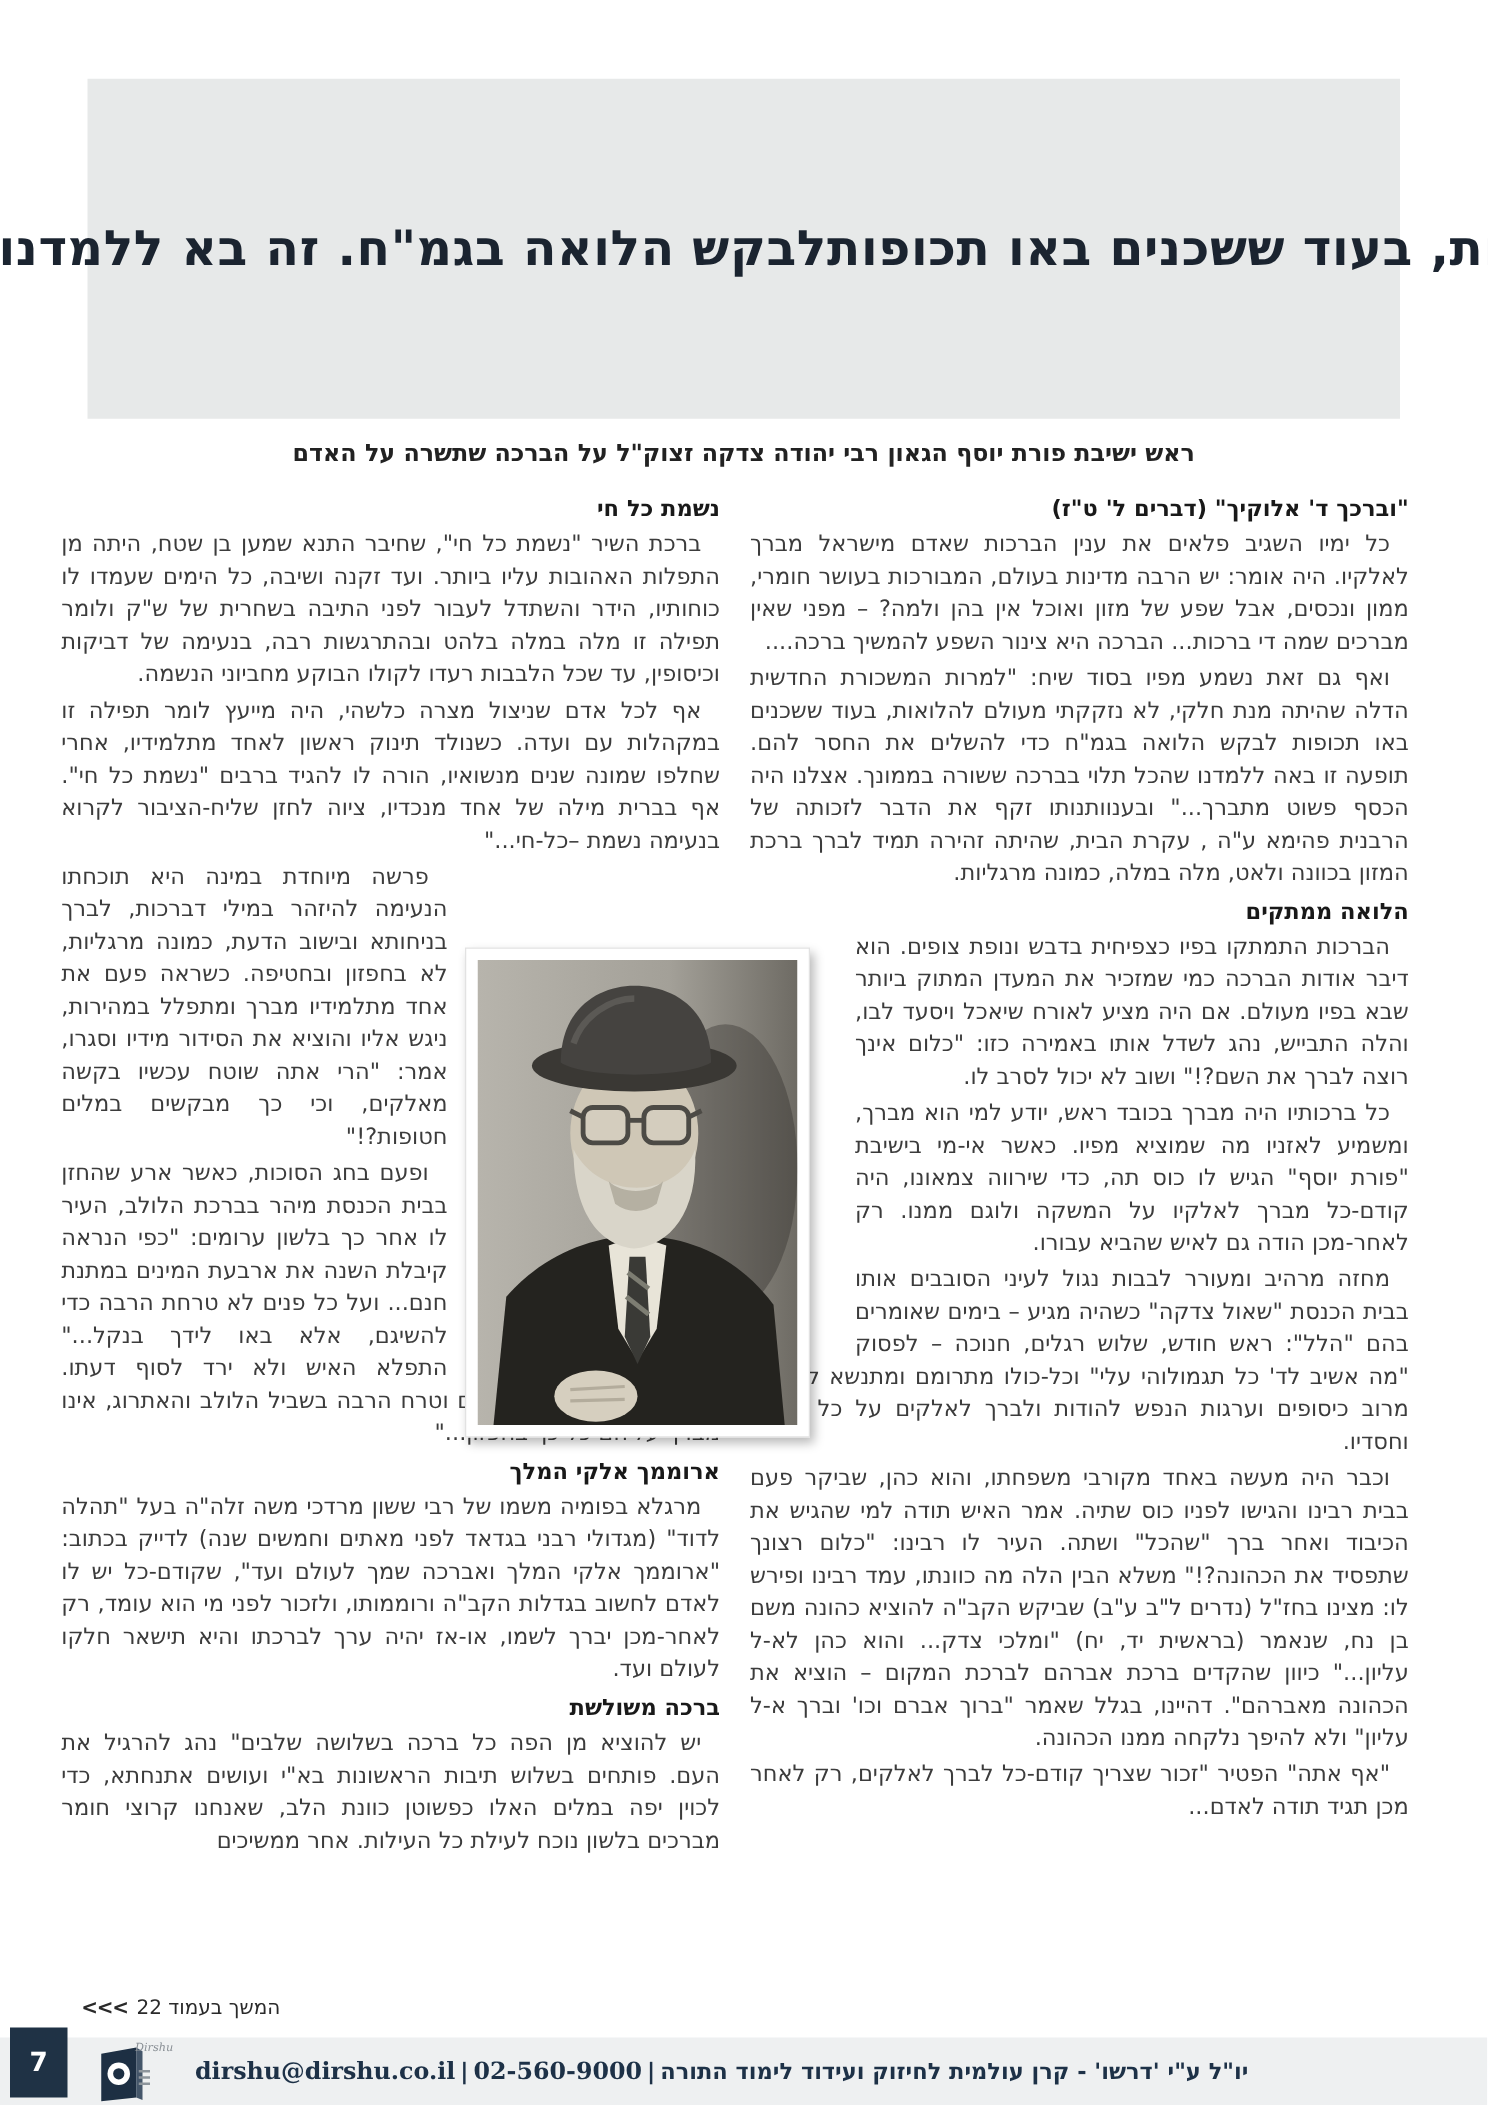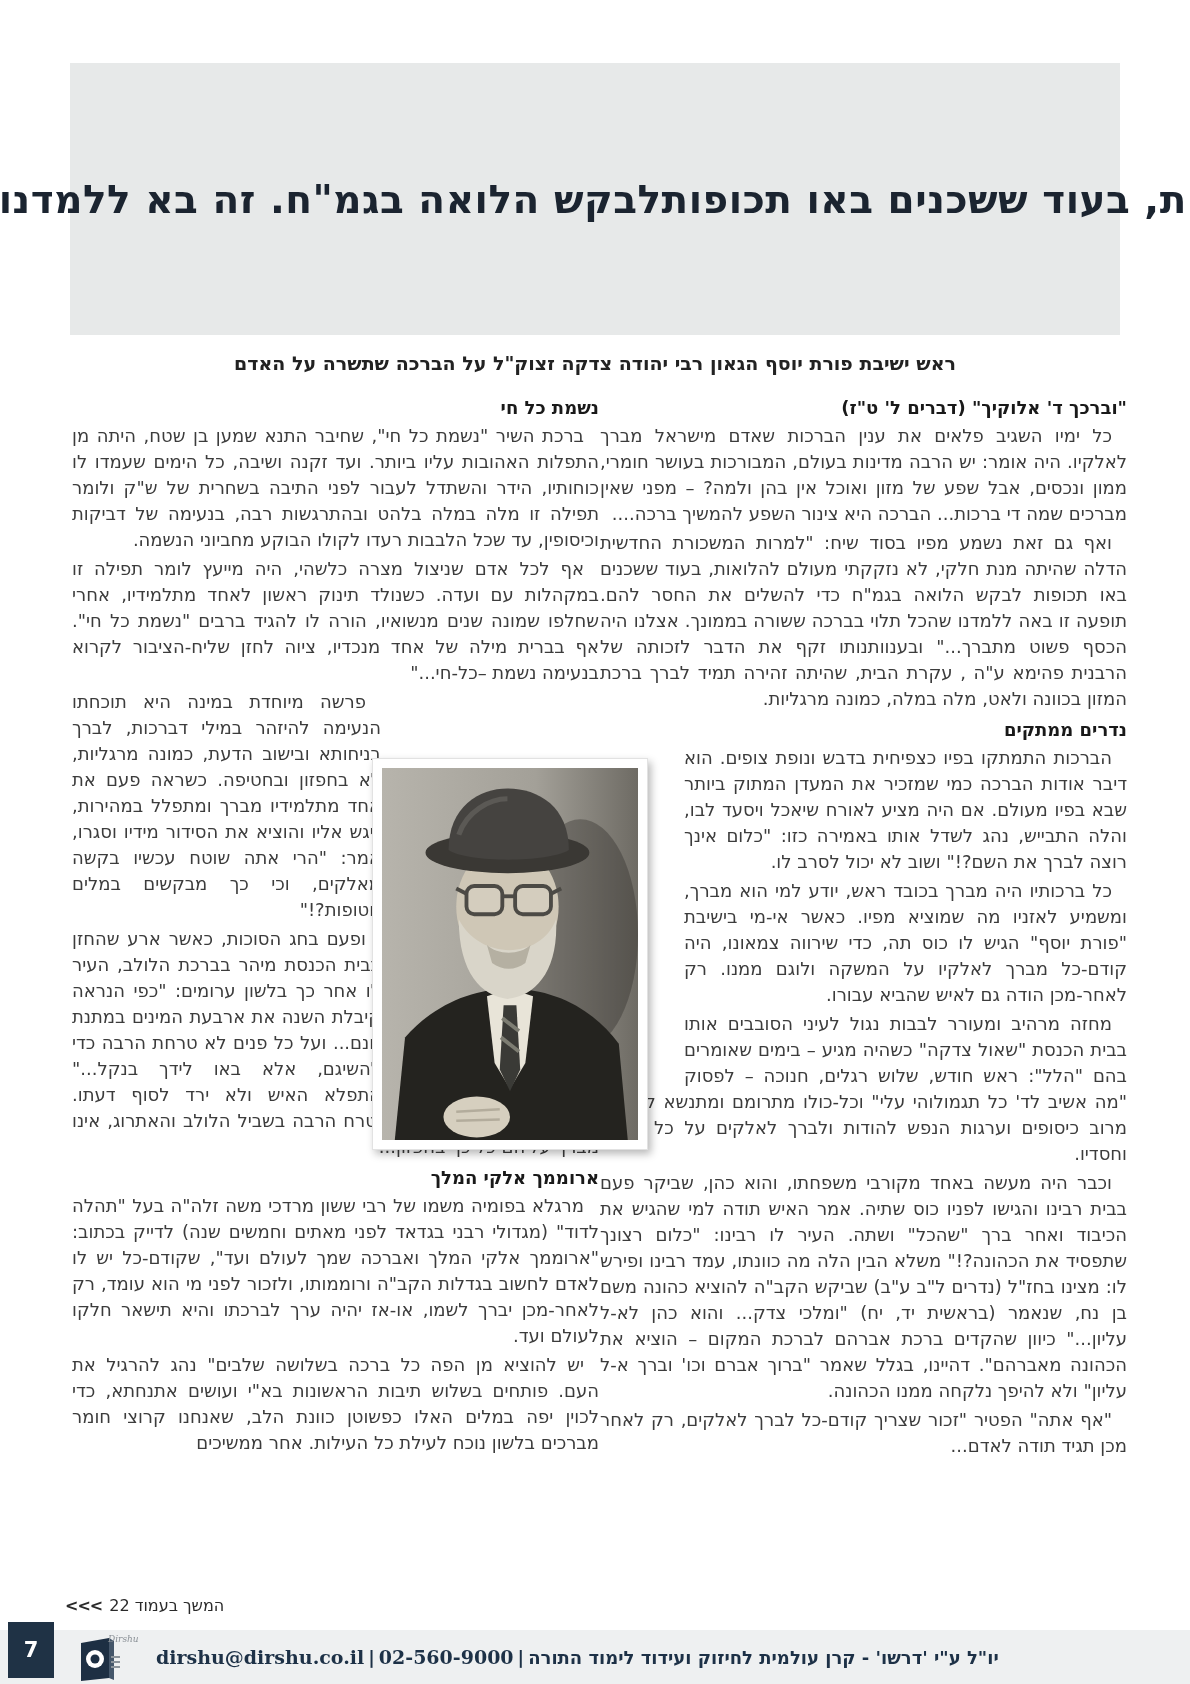--- a/index.html
+++ b/index.html
@@ -14,21 +14,21 @@
     text-align:center;white-space:nowrap;letter-spacing:.5px;}
 
   
   .subtitle{position:absolute;left:0;top:352px;width:100%;text-align:center;direction:rtl;
     font-size:19px;font-weight:bold;color:#222;}
 
   
   .col{position:absolute;top:390px;width:527px;max-height:1202px;overflow:hidden;
     direction:rtl;text-align:justify;font-size:18px;line-height:26px;color:#3c3c3c;}
   .col-right{right:63px;}
-  .col-left{left:72px;}
+  .col-left{left:49px;}
   .col p{margin:0 0 3px 0;text-indent:15px;}
   .col .bhead{font-weight:bold;color:#191919;margin:5px 0 2px 0;}
   .spacer-right-col{float:left;width:84px;height:336px;}
   .spacer-left-col{float:right;width:218px;height:400px;}
 
   
   .photo{position:absolute;left:372px;top:758px;width:276px;height:392px;background:#fff;
     box-sizing:border-box;padding:9px;border:1px solid #e2e2e2;
     box-shadow:3px 4px 8px rgba(0,0,0,.28);}
   .photo svg{width:100%;height:100%;display:block;}
@@ -64,38 +64,39 @@
     <div class="qline">לבקש הלואה בגמ"ח. זה בא ללמדנו שהכל תלוי</div>
     <div class="qline">בברכה ששורה בממונך. אצלנו היה הכסף פשוט מתברך...</div>
   </div>
 
   <div class="subtitle">ראש ישיבת פורת יוסף הגאון רבי יהודה צדקה זצוק"ל על הברכה שתשרה על האדם</div>
 
   <div class="col col-right">
     <div class="bhead">"וברכך ד' אלוקיך" (דברים ל' ט"ז)</div>
     <p>כל ימיו השגיב פלאים את ענין הברכות שאדם מישראל מברך לאלקיו. היה אומר: יש הרבה מדינות בעולם, המבורכות בעושר חומרי, ממון ונכסים, אבל שפע של מזון ואוכל אין בהן ולמה? – מפני שאין מברכים שמה די ברכות... הברכה היא צינור השפע להמשיך ברכה....</p>
     <p>ואף גם זאת נשמע מפיו בסוד שיח: "למרות המשכורת החדשית הדלה שהיתה מנת חלקי, לא נזקקתי מעולם להלואות, בעוד ששכנים באו תכופות לבקש הלואה בגמ"ח כדי להשלים את החסר להם. תופעה זו באה ללמדנו שהכל תלוי בברכה ששורה בממונך. אצלנו היה הכסף פשוט מתברך..." ובענוותנותו זקף את הדבר לזכותה של הרבנית פהימא ע"ה , עקרת הבית, שהיתה זהירה תמיד לברך ברכת המזון בכוונה ולאט, מלה במלה, כמונה מרגליות.</p>
-    <div class="bhead">נדרים ממתקים</div>
+    <div class="bhead">הלואה ממתקים</div>
     <div class="spacer-right-col"></div>
     <p>הברכות התמתקו בפיו כצפיחית בדבש ונופת צופים. הוא דיבר אודות הברכה כמי שמזכיר את המעדן המתוק ביותר שבא בפיו מעולם. אם היה מציע לאורח שיאכל ויסעד לבו, והלה התבייש, נהג לשדל אותו באמירה כזו: "כלום אינך רוצה לברך את השם?!" ושוב לא יכול לסרב לו.</p>
     <p>כל ברכותיו היה מברך בכובד ראש, יודע למי הוא מברך, ומשמיע לאזניו מה שמוציא מפיו. כאשר אי-מי בישיבת "פורת יוסף" הגיש לו כוס תה, כדי שירווה צמאונו, היה קודם-כל מברך לאלקיו על המשקה ולוגם ממנו. רק לאחר-מכן הודה גם לאיש שהביא עבורו.</p>
     <p>מחזה מרהיב ומעורר לבבות נגול לעיני הסובבים אותו בבית הכנסת "שאול צדקה" כשהיה מגיע – בימים שאומרים בהם "הלל": ראש חודש, שלוש רגלים, חנוכה – לפסוק "מה אשיב לד' כל תגמולוהי עלי" וכל-כולו מתרומם ומתנשא לגבהים מרוב כיסופים וערגות הנפש להודות ולברך לאלקים על כל גמוליו וחסדיו.</p>
     <p>וכבר היה מעשה באחד מקורבי משפחתו, והוא כהן, שביקר פעם בבית רבינו והגישו לפניו כוס שתיה. אמר האיש תודה למי שהגיש את הכיבוד ואחר ברך "שהכל" ושתה. העיר לו רבינו: "כלום רצונך שתפסיד את הכהונה?!" משלא הבין הלה מה כוונתו, עמד רבינו ופירש לו: מצינו בחז"ל (נדרים ל"ב ע"ב) שביקש הקב"ה להוציא כהונה משם בן נח, שנאמר (בראשית יד, יח) "ומלכי צדק... והוא כהן לא-ל עליון..." כיוון שהקדים ברכת אברהם לברכת המקום – הוציא את הכהונה מאברהם". דהיינו, בגלל שאמר "ברוך אברם וכו' וברך א-ל עליון" ולא להיפך נלקחה ממנו הכהונה.</p>
     <p>"אף אתה" הפטיר "זכור שצריך קודם-כל לברך לאלקים, רק לאחר מכן תגיד תודה לאדם...</p>
   </div>
 
   <div class="col col-left">
     <div class="bhead">נשמת כל חי</div>
     <p>ברכת השיר "נשמת כל חי", שחיבר התנא שמען בן שטח, היתה מן התפלות האהובות עליו ביותר. ועד זקנה ושיבה, כל הימים שעמדו לו כוחותיו, הידר והשתדל לעבור לפני התיבה בשחרית של ש"ק ולומר תפילה זו מלה במלה בלהט ובהתרגשות רבה, בנעימה של דביקות וכיסופין, עד שכל הלבבות רעדו לקולו הבוקע מחביוני הנשמה.</p>
     <p>אף לכל אדם שניצול מצרה כלשהי, היה מייעץ לומר תפילה זו במקהלות עם ועדה. כשנולד תינוק ראשון לאחד מתלמידיו, אחרי שחלפו שמונה שנים מנשואיו, הורה לו להגיד ברבים "נשמת כל חי". אף בברית מילה של אחד מנכדיו, ציוה לחזן שליח-הציבור לקרוא בנעימה נשמת –כל-חי..."</p>
     <div class="spacer-left-col"></div>
     <p>פרשה מיוחדת במינה היא תוכחתו הנעימה להיזהר במילי דברכות, לברך בניחותא ובישוב הדעת, כמונה מרגליות, לא בחפזון ובחטיפה. כשראה פעם את אחד מתלמידיו מברך ומתפלל במהירות, ניגש אליו והוציא את הסידור מידיו וסגרו, אמר: "הרי אתה שוטח עכשיו בקשה מאלקים, וכי כך מבקשים במלים חטופות?!"</p>
     <p>ופעם בחג הסוכות, כאשר ארע שהחזן בבית הכנסת מיהר בברכת הלולב, העיר לו אחר כך בלשון ערומים: "כפי הנראה קיבלת השנה את ארבעת המינים במתנת חנם... ועל כל פנים לא טרחת הרבה כדי להשיגם, אלא באו לידך בנקל..." התפלא האיש ולא ירד לסוף דעתו. הסביר לו רבינו: "מי ששילם וטרח הרבה בשביל הלולב והאתרוג, אינו מברך עליהם כל כך בחפזון..."</p>
     <div class="bhead">ארוממך אלקי המלך</div>
     <p>מרגלא בפומיה משמו של רבי ששון מרדכי משה זלה"ה בעל "תהלה לדוד" (מגדולי רבני בגדאד לפני מאתים וחמשים שנה) לדייק בכתוב: "ארוממך אלקי המלך ואברכה שמך לעולם ועד", שקודם-כל יש לו לאדם לחשוב בגדלות הקב"ה ורוממותו, ולזכור לפני מי הוא עומד, רק לאחר-מכן יברך לשמו, או-אז יהיה ערך לברכתו והיא תישאר חלקו לעולם ועד.</p>
+    <div class="bhead">ברכה משולשת</div>
     <p>יש להוציא מן הפה כל ברכה בשלושה שלבים" נהג להרגיל את העם. פותחים בשלוש תיבות הראשונות בא"י ועושים אתנחתא, כדי לכוין יפה במלים האלו כפשוטן כוונת הלב, שאנחנו קרוצי חומר מברכים בלשון נוכח לעילת כל העילות. אחר ממשיכים</p>
   </div>
 
   <div class="photo">
     <svg viewBox="0 0 200 290" preserveAspectRatio="none">
       <defs>
         <linearGradient id="bgGrad" x1="0" y1="0" x2="1" y2="0">
           <stop offset="0" stop-color="#b7b4ac"></stop>
           <stop offset="0.6" stop-color="#a3a098"></stop>
           <stop offset="1" stop-color="#6e6b64"></stop>

